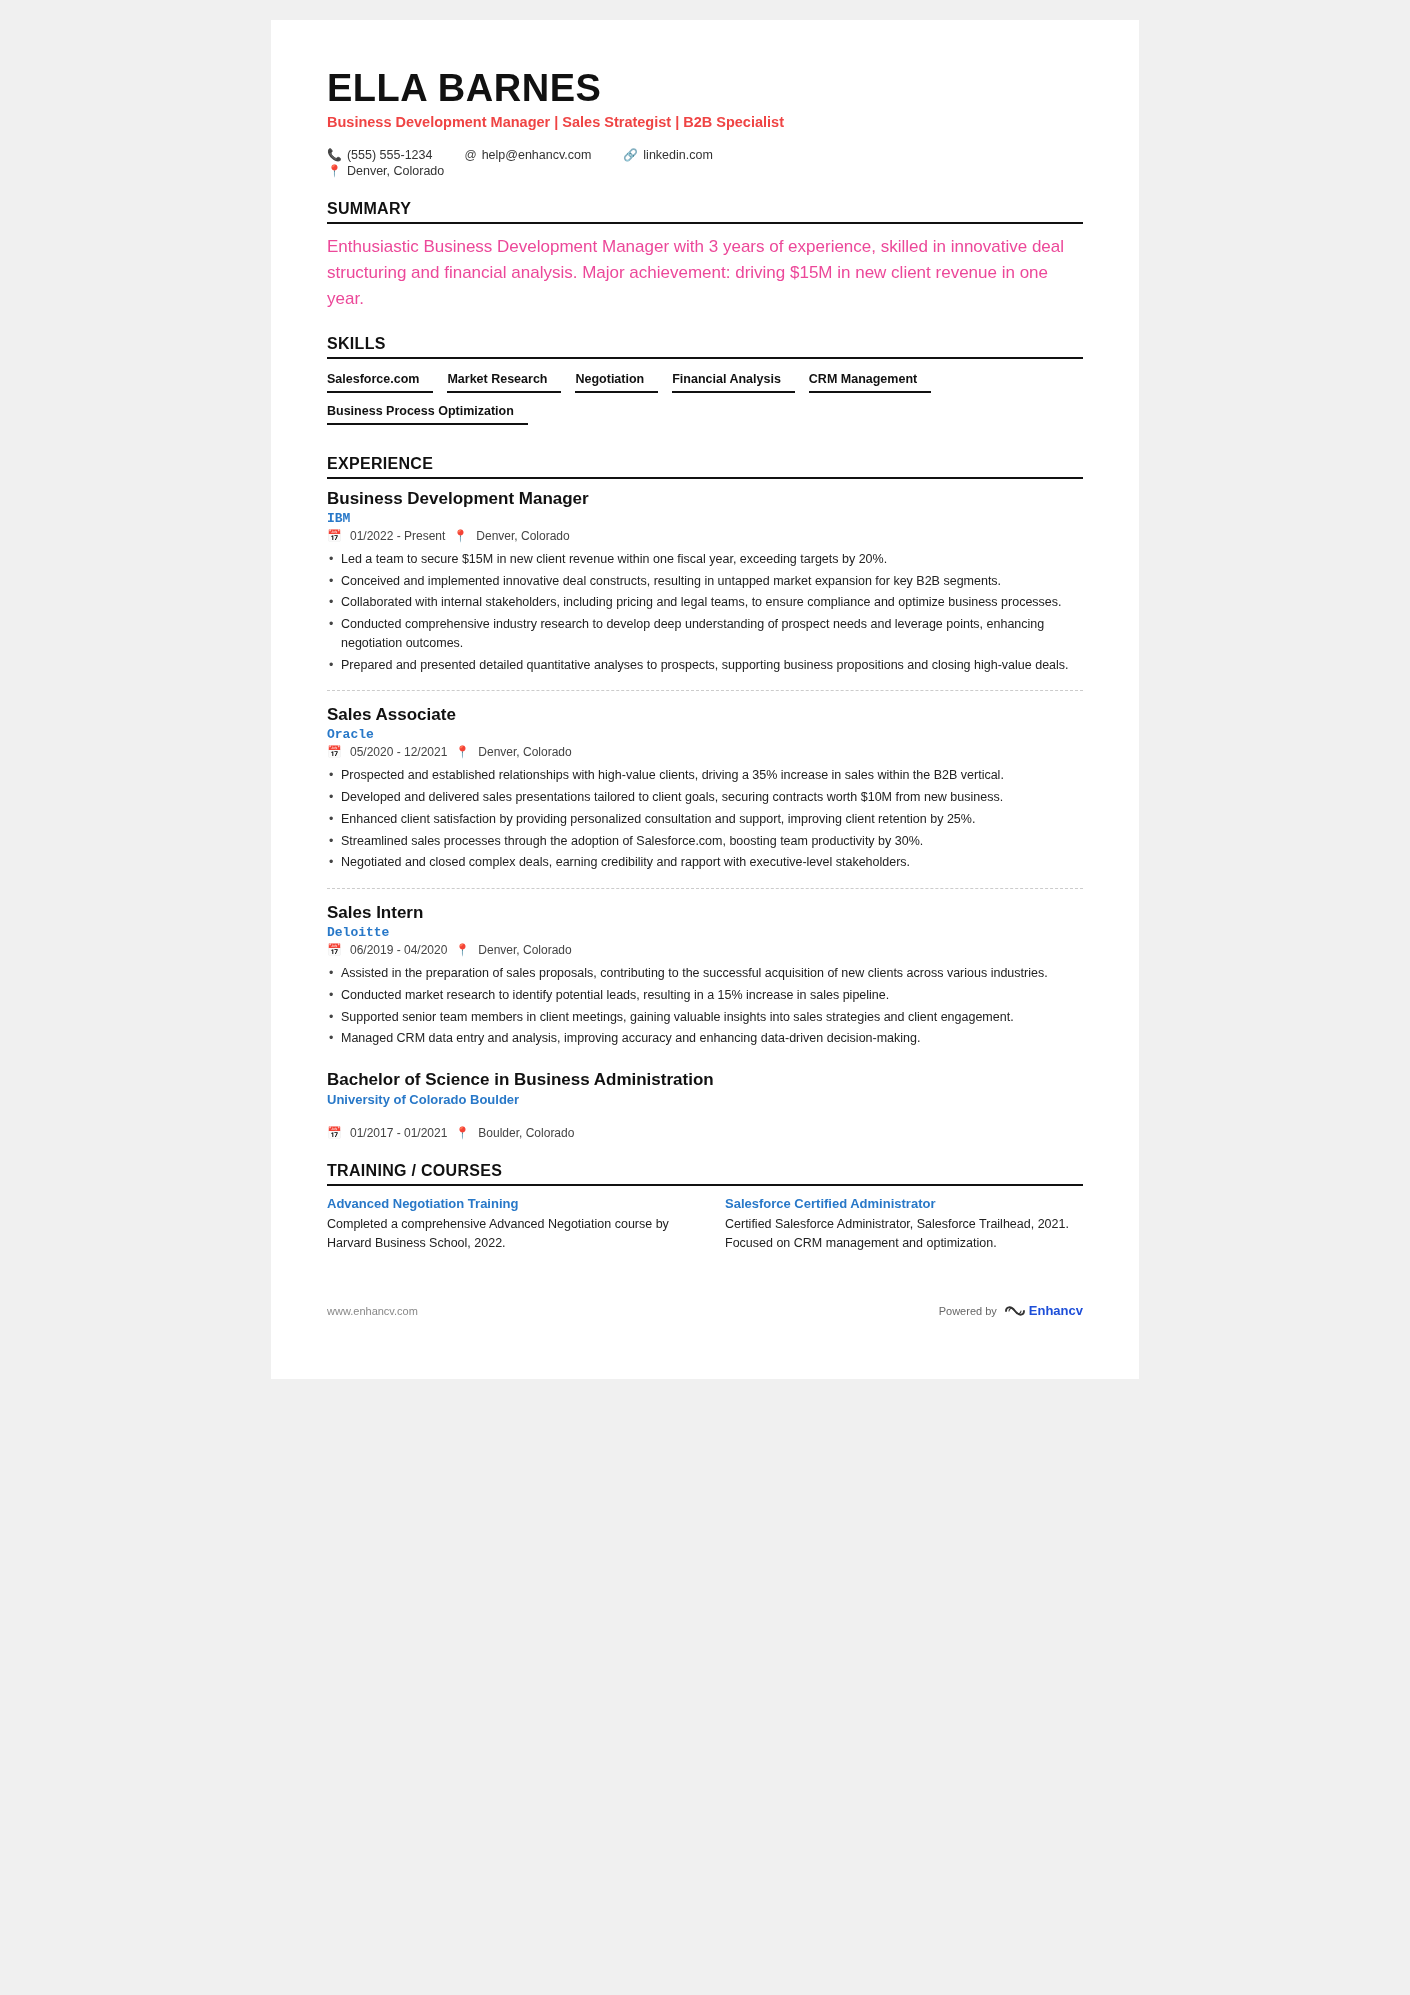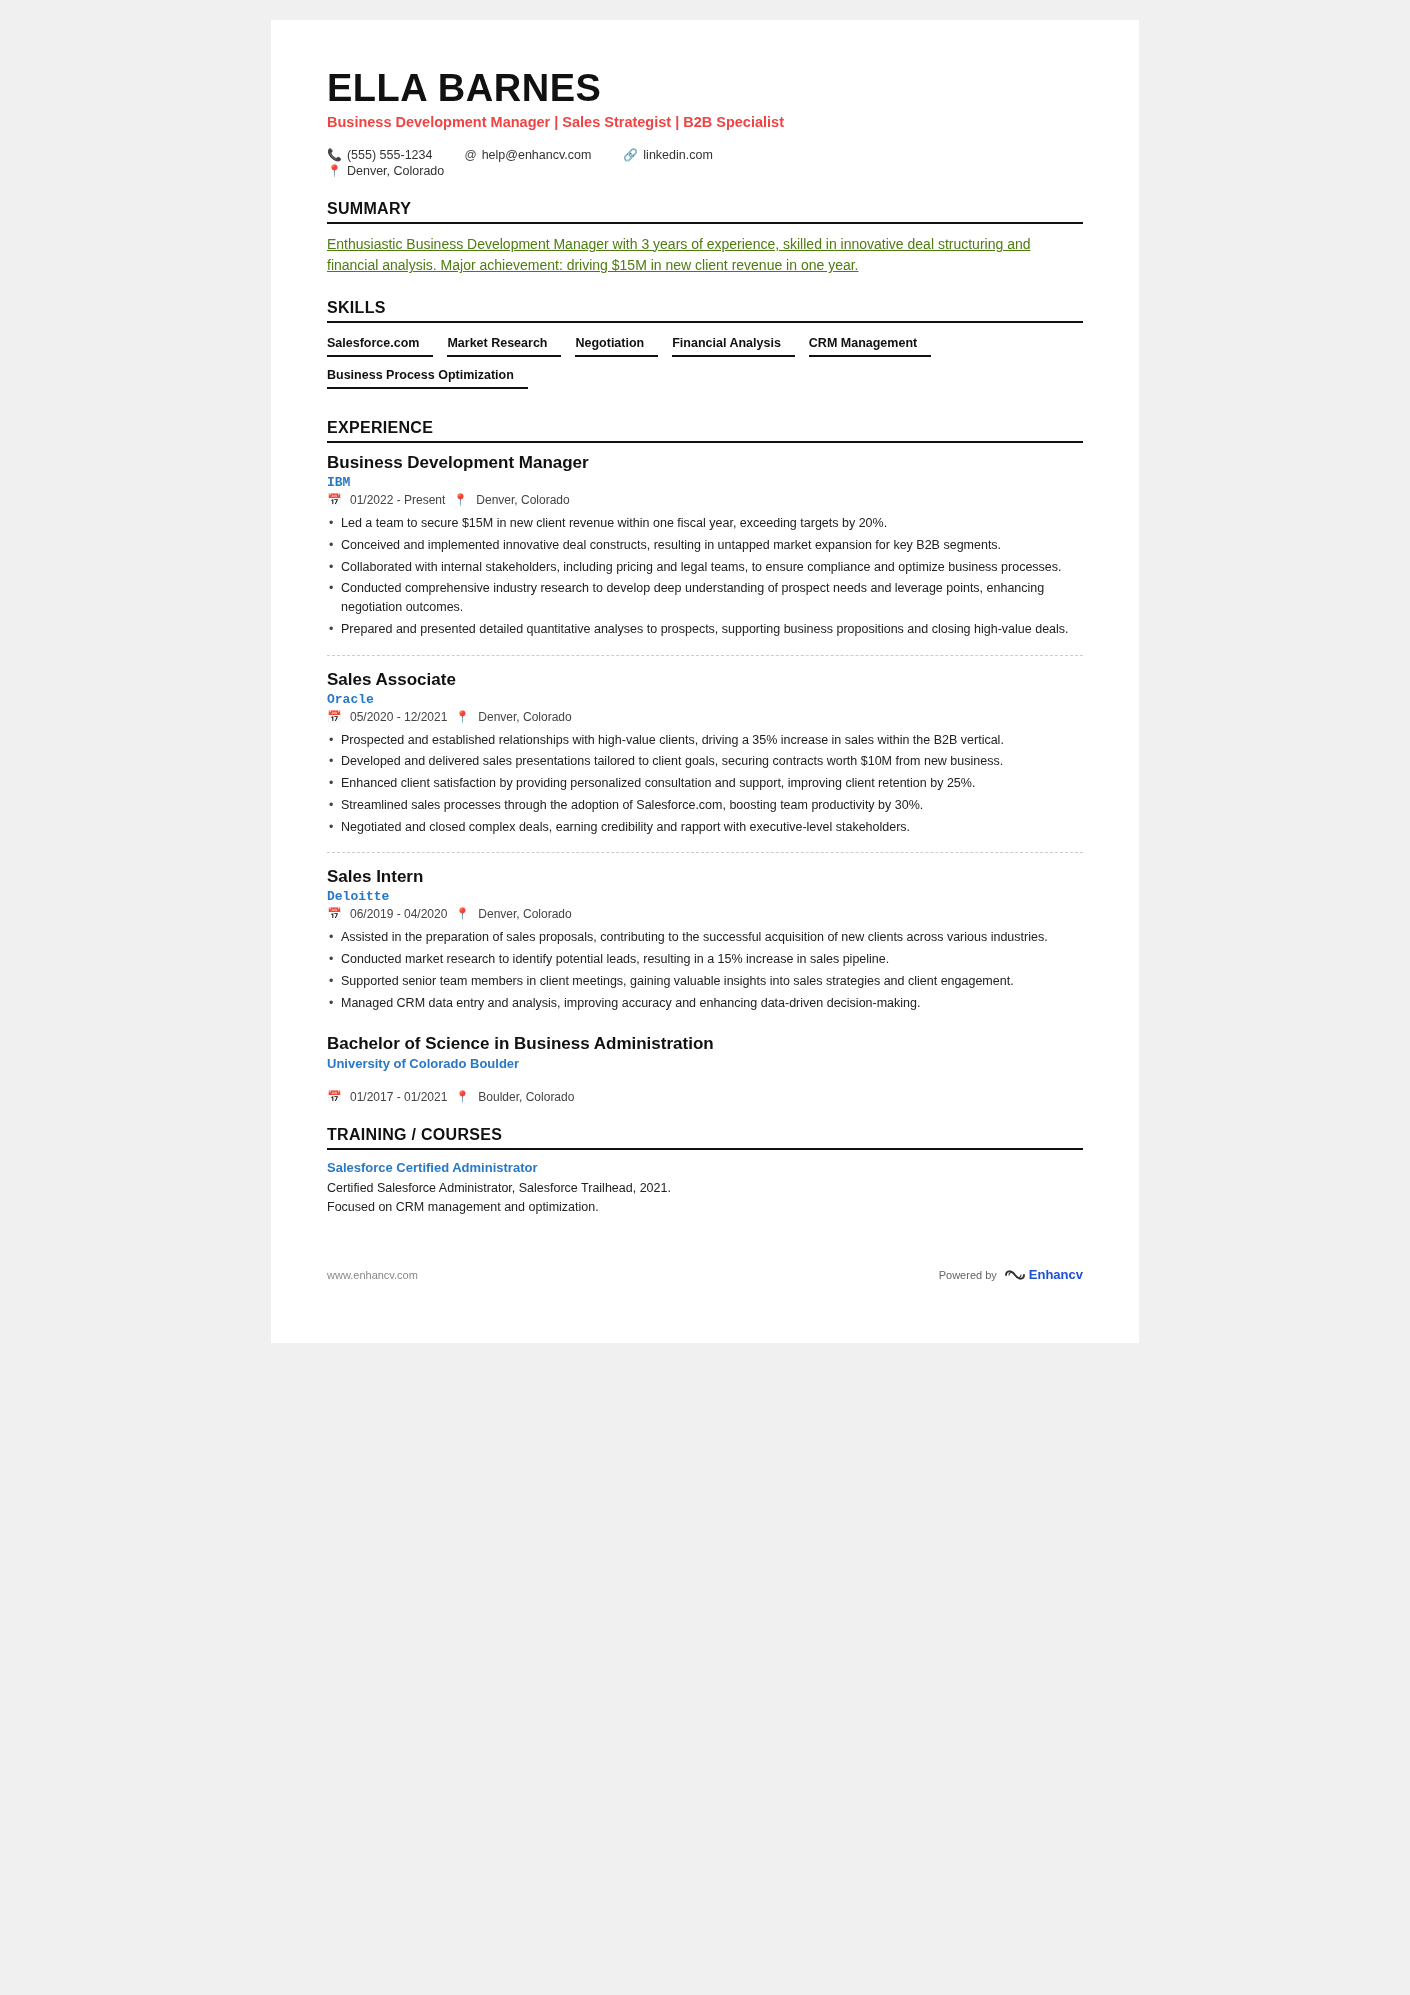--- a/index.html
+++ b/index.html
@@ -56,24 +56,23 @@
       font-size: 16px;
       font-weight: 900;
       text-transform: uppercase;
       color: #111;
       border-bottom: 2px solid #111;
       padding-bottom: 4px;
       margin-bottom: 10px;
       letter-spacing: 0.3px;
     }
     .summary-text {
-      font-size: 14px;
-      color: #4d7c0f;
+      font-size: 17px;
+      color: #ec4899;
       line-height: 1.55;
-      text-decoration: underline;
     }
     .skills-row {
       display: flex;
       flex-wrap: wrap;
       gap: 0;
     }
     .skill-badge {
       font-size: 12.5px;
       font-weight: 700;
       color: #111;
@@ -309,20 +308,24 @@
         <span>📍</span>
         <span>Boulder, Colorado</span>
       </div>
     </div>
       </div>
   </div>
 
   <div class="section">
     <div class="section-title">TRAINING / COURSES</div>
     <div class="training-grid">
+    <div>
+      <div class="training-title">Advanced Negotiation Training</div>
+      <div class="training-desc">Completed a comprehensive Advanced Negotiation course by Harvard Business School, 2022.</div>
+    </div>
         <div>
       <div class="training-title">Salesforce Certified Administrator</div>
       <div class="training-desc">Certified Salesforce Administrator, Salesforce Trailhead, 2021. Focused on CRM management and optimization.</div>
     </div>
       </div>
   </div>
 
   <div class="footer">
     <span>www.enhancv.com</span>
     <div class="footer-brand">

